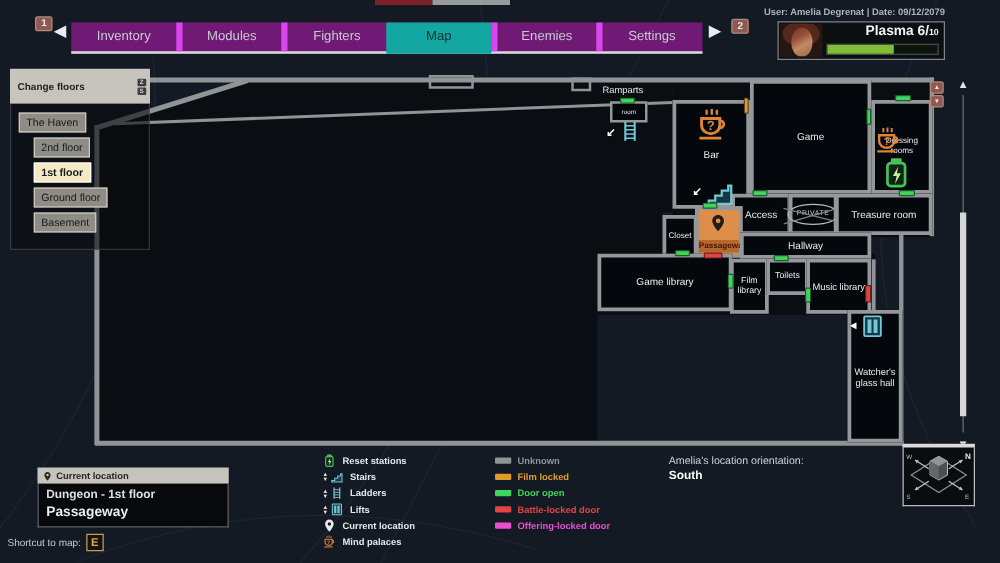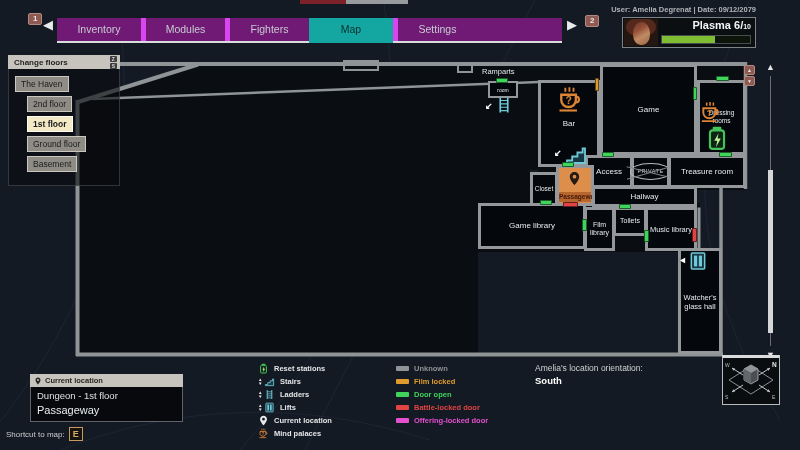--- a/index.html
+++ b/index.html
@@ -97,21 +97,21 @@
   .ic-mind-palace   { color:#de8435; }
   .ic-reset-station { color:#46c25a; }
   .ic-stairs, .ic-ladder, .ic-lift { color:#6fc9d8; }
   .ic-pin-dark      { color:#241b12; }
   .map-arrow { position:absolute; color:#fff; font-size:9px; font-weight:bold; text-shadow:0 0 2px #000; }
 
   
   .floors-panel { left:8px; top:55px; width:112px; z-index:6; }
   .panel-header {
     background:#c6c4bd; color:#24251f; font-size:8px; font-weight:bold;
-    height:14px; display:flex; align-items:center; padding:0 3px 0 6px;
+    height:28px; display:flex; align-items:center; padding:0 3px 0 6px;
   }
   .key-stack { margin-left:auto; display:flex; flex-direction:column; gap:1px; }
   .key-stack span {
     background:#3c3e40; color:#d4d6d8; font-size:5px; line-height:6px;
     padding:0 2px; border-radius:1px; text-align:center;
   }
   .floors-body {
     background:rgba(8,10,13,0.6); border:1px solid rgba(90,95,100,.5);
     border-top:none; padding:7px 0 9px 6px; min-height:108px;
   }
@@ -148,20 +148,21 @@
   .orientation .olabel { font-size:8.5px; color:#cfd3d6; }
   .orientation .ovalue { font-size:9.5px; font-weight:bold; color:#fff; margin-top:2px; }
   .loc-panel { left:30px; top:374px; width:153px; z-index:6; }
   .loc-header {
     background:#c6c4bd; color:#26271f; font-size:7.5px; font-weight:bold; height:13px;
     display:flex; align-items:center; gap:3px; padding:0 4px;
   }
   .loc-body {
     background:rgba(6,8,10,0.9); border:1px solid #60646a; border-top:none;
     padding:3px 6px 5px;
+    font-weight:bold;
   }
   .loc-area { font-size:9.5px; color:#dde0e2; margin-bottom:3px; }
   .loc-room { font-size:11px; color:#eaedef; }
   .shortcut { left:6px; top:427px; font-size:8px; color:#c9ccce; z-index:6; display:flex; align-items:center; gap:4px; }
   .keycap {
     border:1px solid #c89a62; color:#d8a964; background:#15130c;
     font-size:9px; font-weight:bold; padding:0 3px; line-height:12px;
   }
   .compass {
     left:722px; top:355px; width:58px; height:50px; z-index:6;
@@ -328,20 +329,21 @@
 
 <div class="abs hud-red"></div>
 <div class="abs hud-gray"></div>
 <div class="abs page-badge" style="left:28px;top:13px;">1</div>
 <div class="abs nav-arrow" style="left:43px;top:18px;">◀</div>
 <div class="abs tabs">
   <div class="tab">Inventory</div>
   <div class="tab">Modules</div>
   <div class="tab">Fighters</div>
   <div class="tab active">Map</div>
+  <div class="tab">Enemies</div>
   <div class="tab">Settings</div>
 </div>
 <div class="abs nav-arrow" style="left:567px;top:18px;">▶</div>
 <div class="abs page-badge" style="left:585px;top:15px;">2</div>
 <div class="abs user-info">User: Amelia Degrenat | Date: 09/12/2079</div>
 
 <div class="abs player-panel">
   <div class="avatar"></div>
   <div class="plasma-wrap">
     <div class="plasma-text">

